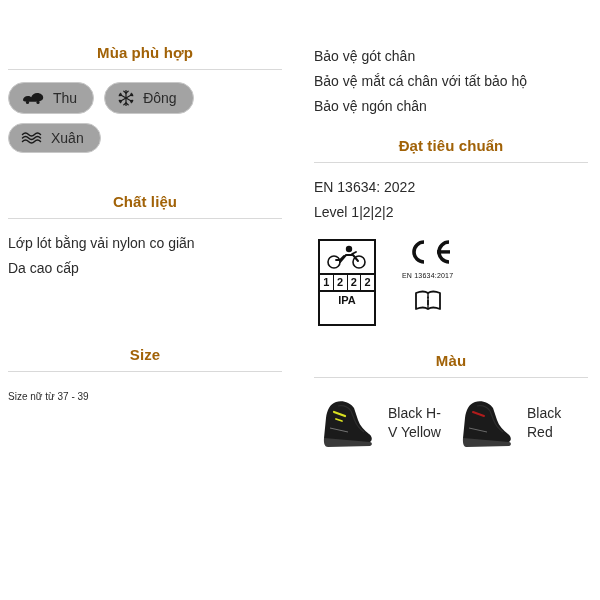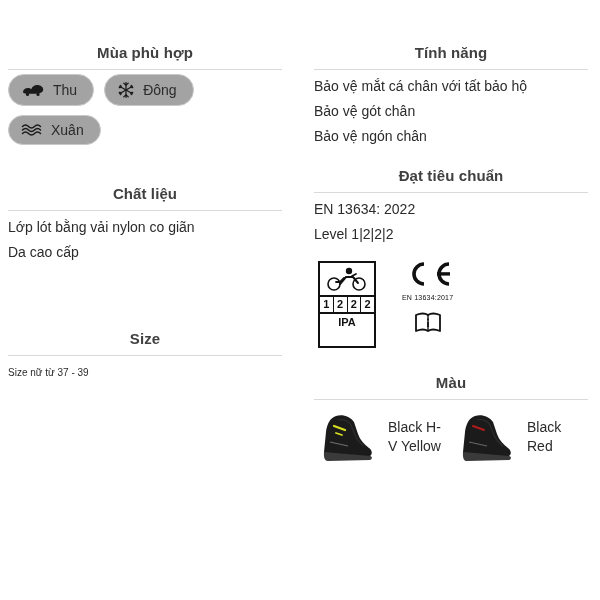--- a/index.html
+++ b/index.html
@@ -27,24 +27,24 @@
   .col.left { padding-left: 8px; padding-right: 18px; }
   .col.right { padding-left: 14px; padding-right: 12px; }
 
   .section { margin-top: 22px; }
   .section:first-child { margin-top: 0; }
 
   .sec-title {
     text-align: center;
     font-size: 15px;
     font-weight: bold;
-    color: #404040;
+    color: #a16207;
     padding-bottom: 8px;
     border-bottom: 1px solid #d9d9d9;
-    margin-bottom: 4px;
+    margin-bottom: 12px;
     letter-spacing: .1px;
   }
 
   .chips { display: flex; flex-wrap: wrap; gap: 9px 10px; }
   .chip {
     display: inline-flex;
     align-items: center;
     gap: 8px;
     border: 1px solid #c8c8c8;
     border-radius: 999px;
@@ -203,24 +203,23 @@
         <div class="lines">
           <div class="size-text">Size nữ từ 37 - 39</div>
         </div>
       </div>
 
     </div>
 
     <div class="col right">
 
       <div class="section" style="margin-top:44px;">
-        <div class="sec-title">Tính năng</div>
         <div class="lines">
+          <div>Bảo vệ gót chân</div>
           <div>Bảo vệ mắt cá chân với tất bảo hộ</div>
-          <div>Bảo vệ gót chân</div>
           <div>Bảo vệ ngón chân</div>
         </div>
       </div>
 
       <div class="section" style="margin-top:18px;">
         <div class="sec-title">Đạt tiêu chuẩn</div>
         <div class="lines">
           <div>EN 13634: 2022</div>
           <div>Level 1|2|2|2</div>
         </div>

